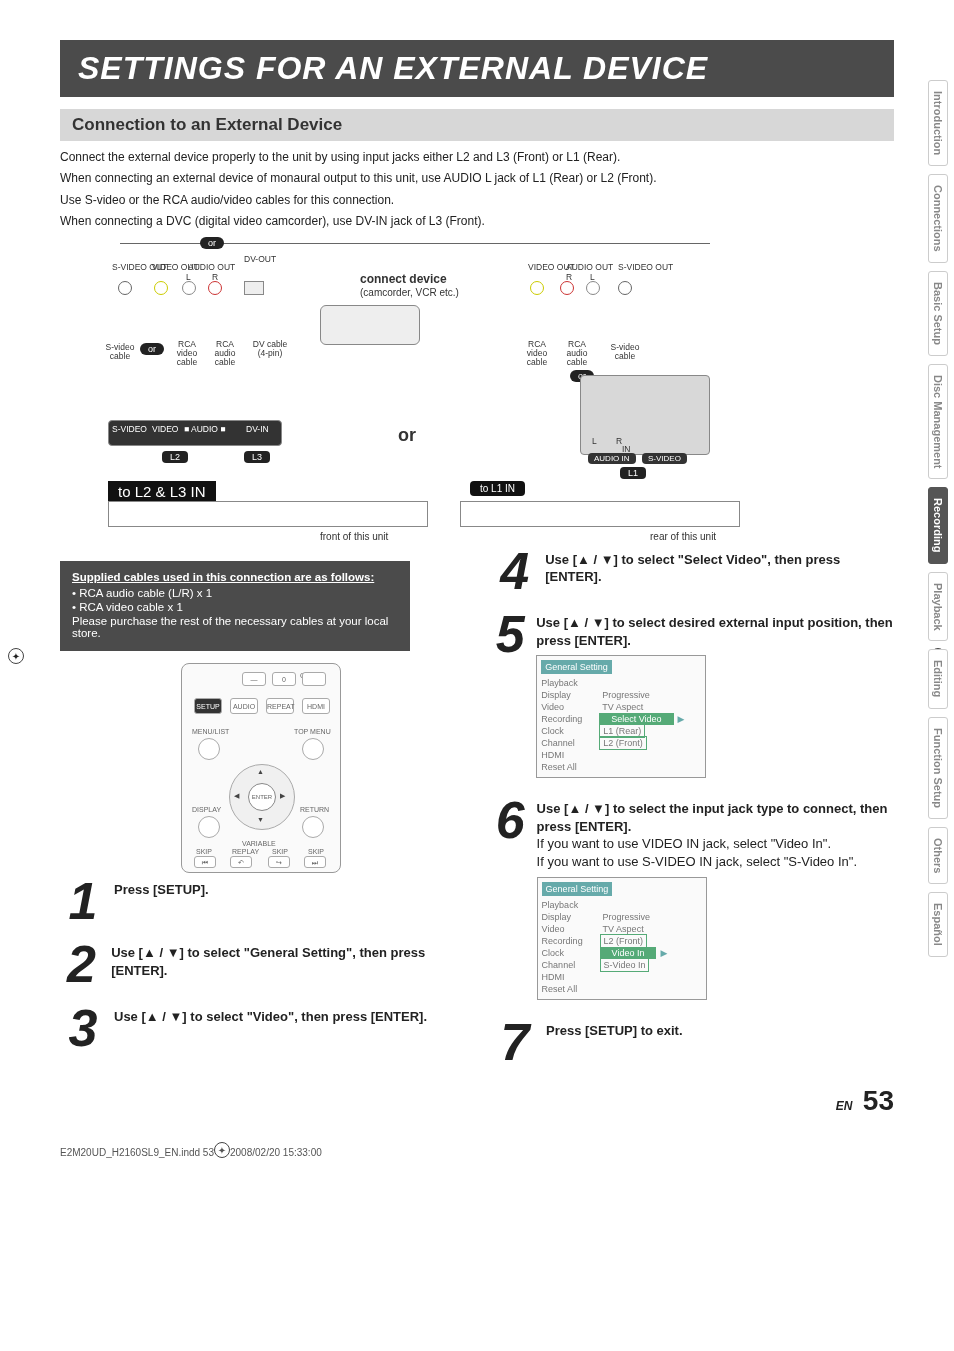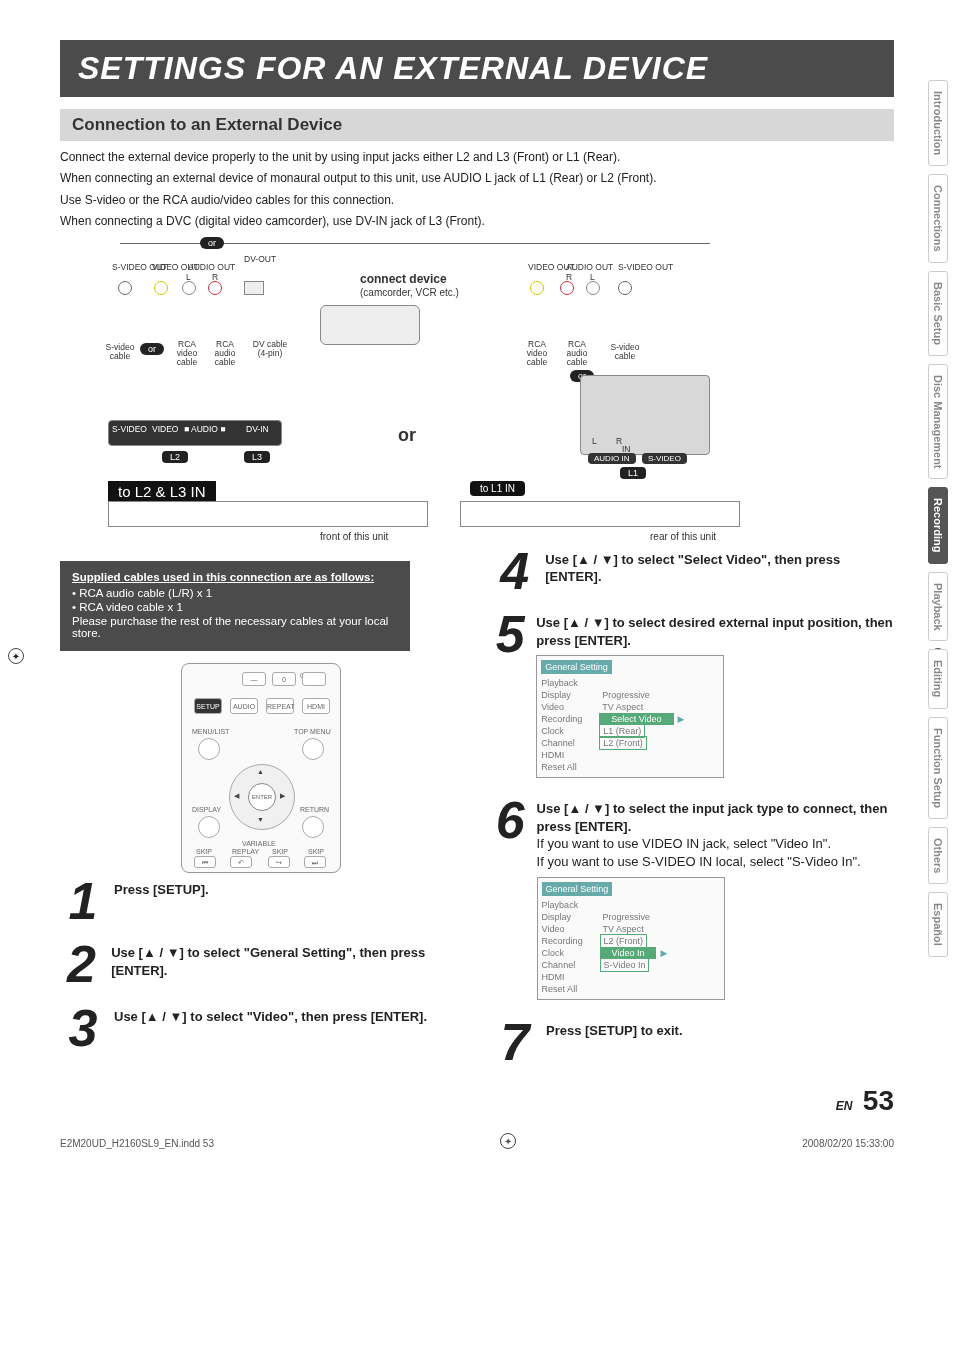--- a/index.html
+++ b/index.html
@@ -11,21 +11,21 @@
 .supplied-box{background:#4b4b4b;color:#fff;font-size:11.5px;padding:10px 12px;margin-top:10px;width:350px}
 .supplied-box .u{text-decoration:underline;font-weight:700;display:block;margin-bottom:4px}
 .supplied-box div{margin-bottom:2px}
 .columns{display:flex;gap:30px;margin-top:6px}
 .colL{flex:1}
 .colR{flex:1}
 .step{display:flex;gap:8px;margin-bottom:22px}
 .bignum{font-size:52px;font-weight:900;font-style:italic;line-height:0.8;color:#222;width:46px;text-align:center}
 .stepbody{font-size:13px;line-height:1.35}
 .stepbody b{font-weight:700}
-.gs-box{border:1px solid #999;background:#fafafa;font-size:9px;width:188px;margin:6px 0 0 0;padding:4px}
+.gs-box{border:1px solid #999;background:#fafafa;font-size:9px;width:170px;margin:6px 0 0 0;padding:4px}
 .gs-title{background:#6aa;color:#fff;font-size:9px;padding:1px 4px;display:inline-block;margin-bottom:3px}
 .gs-row{display:flex;align-items:center;height:12px}
 .gs-left{width:58px;color:#777}
 .gs-mid{background:#5a7;color:#fff;padding:0 12px}
 .gs-mid2{color:#777;padding:0 3px}
 .gs-arrow{color:#6aa;margin-left:4px}
 .diag{border:0px solid #ccc;height:310px;position:relative;font-size:9px;color:#333;margin-bottom:6px}
 .diag .pill{position:absolute;background:#222;color:#fff;border-radius:10px;padding:1px 8px;font-size:9px}
 .diag .label{position:absolute;font-size:8.5px;text-align:center;line-height:1.1}
 .diag .bar{position:absolute;background:#666}
@@ -35,21 +35,21 @@
 .diag .jack.y{border-color:#cc0}
 .diag .box{position:absolute;border:1px solid #888;background:#eee}
 .diag .devbox{position:absolute;background:#333;color:#fff;border-radius:4px;padding:4px 6px}
 .diag .bigor{position:absolute;font-weight:700;font-size:18px}
 .diag .caption{position:absolute;font-size:10px;color:#333}
 .remote{border:1px solid #999;width:160px;height:210px;margin:12px auto 8px auto;border-radius:8px;background:#fafafa;font-size:7px;color:#666;position:relative}
 .remote .btn{position:absolute;border:1px solid #aaa;border-radius:3px;background:#fff;text-align:center}
 .remote .circ{position:absolute;border:1px solid #aaa;border-radius:50%;background:#fff}
 .remote .dpad{position:absolute;width:66px;height:66px;left:47px;top:100px;border:1px solid #aaa;border-radius:50%;background:#f0f0f0}
 .remote .enter{position:absolute;width:28px;height:28px;left:66px;top:119px;border:1px solid #888;border-radius:50%;background:#fff;font-size:6px;display:flex;align-items:center;justify-content:center}
-.footer{display:flex;justify-content:space-between;align-items:flex-end;margin-top:16px;font-size:10px;color:#555}
+.footer{display:flex;align-items:flex-end;margin-top:25px;font-size:10px;color:#555}
 .page-en{font-weight:900;font-size:12px;font-style:italic;color:#222}
 .page-num{font-weight:900;font-size:28px;color:#222;margin-left:6px}
 .side-tabs{position:absolute;right:6px;top:80px;display:flex;flex-direction:column;gap:8px}
 .tab{writing-mode:vertical-rl;font-size:11px;color:#888;border:1px solid #ccc;padding:10px 3px;background:#fff;border-radius:3px;font-weight:700}
 .tab.active{background:#555;color:#fff;border-color:#555}
 .reg-mark{position:absolute;top:40px;left:50%;transform:translateX(-50%);width:16px;height:16px;border:1.5px solid #444;border-radius:50%;display:flex;align-items:center;justify-content:center;font-size:10px}
 .reg-mark::after{content:"✦";}
 .side-mark{position:absolute;top:48%;width:16px;height:16px;border:1.5px solid #444;border-radius:50%;display:flex;align-items:center;justify-content:center;font-size:10px}
 .side-mark.left{left:8px}
 .side-mark.right{right:8px}
@@ -260,21 +260,21 @@
               </div>
           </div>
         </div>
       </div>
 
       <div class="step">
         <div class="bignum">6</div>
         <div class="stepbody">
           <b>Use [▲ / ▼] to select the input jack type to connect, then press [ENTER].</b>
           <div>If you want to use VIDEO IN jack, select "Video In".</div>
-          <div> If you want to use S-VIDEO IN local, select "S-Video In".</div>
+          <div> If you want to use S-VIDEO IN jack, select "S-Video In".</div>
           <div class="gs-box">
             <div class="gs-title">General Setting</div>
             <div class="gs-row">
                 <div class="gs-left">Playback</div>
               </div>
             <div class="gs-row">
                 <div class="gs-left">Display</div>
                 <div class="gs-mid2">Progressive</div>
               </div>
             <div class="gs-row">

